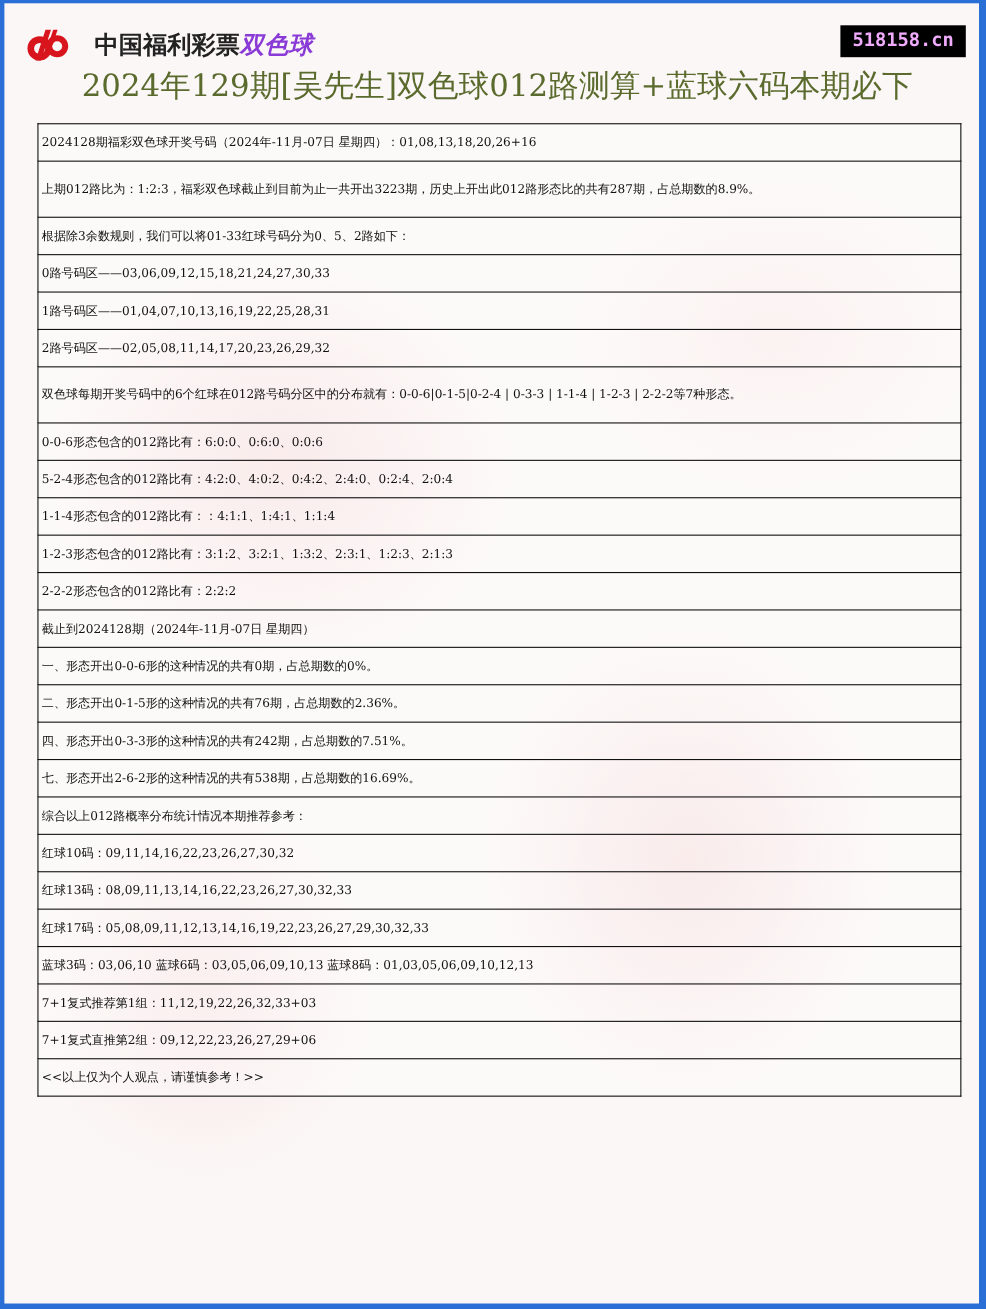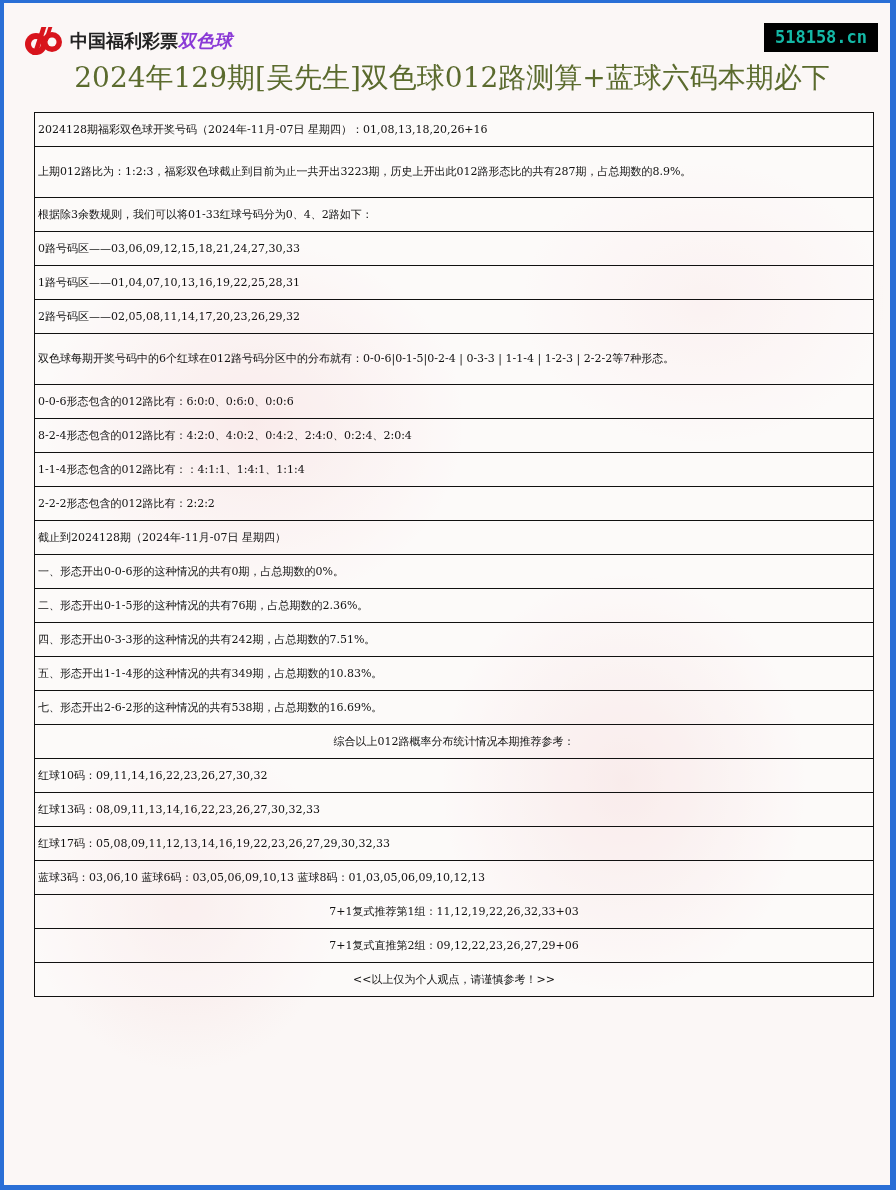--- a/index.html
+++ b/index.html
@@ -14,47 +14,47 @@
         radial-gradient(ellipse 300px 260px at 250px 420px, rgba(235,170,170,0.28), rgba(255,255,255,0) 70%),
         radial-gradient(ellipse 260px 300px at 620px 780px, rgba(230,160,160,0.25), rgba(255,255,255,0) 70%),
         radial-gradient(ellipse 220px 240px at 180px 900px, rgba(235,175,175,0.22), rgba(255,255,255,0) 70%),
         radial-gradient(ellipse 260px 200px at 700px 300px, rgba(240,190,190,0.2), rgba(255,255,255,0) 70%),
         #fbf7f6;
     }
     .logo { position: absolute; left: 18px; top: 22px; height: 32px; display: flex; align-items: center; }
     .logo-mark { width: 44px; height: 32px; position: relative; }
     .logo-text {
       font-family: "DejaVu Sans", "Liberation Sans", sans-serif;
-      font-weight: bold; font-size: 18px; color: #222; margin-left: 4px; letter-spacing: 0px;
+      font-weight: bold; font-size: 22px; color: #222; margin-left: 20px; letter-spacing: 0px;
     }
     .logo-text .ssq { color: #8a3ad6; font-style: italic; }
     .site-badge {
       position: absolute; left: 760px; top: 20px; width: 114px; height: 29px;
-      background: #000; color: #14b8a6;
+      background: #000; color: #f0abfc;
       font-family: "DejaVu Sans Mono", "Liberation Mono", monospace;
       font-weight: bold; font-size: 17px; line-height: 29px; text-align: center;
     }
     .page-title {
       position: absolute; left: 0; top: 56px; width: 896px; text-align: center;
       font-family: "DejaVu Serif", "Liberation Serif", serif;
       font-size: 28px; color: #5b6b2e; letter-spacing: 0px; white-space: nowrap;
     }
     table.main {
       position: absolute; left: 30px; top: 109px; width: 840px;
       border-collapse: collapse;
       background: rgba(255,255,255,0.35);
     }
     table.main td {
       border: 1px solid #111;
       padding: 5px 3px 5px 3px;
       font-size: 11px; line-height: 20px; color: #111;
       vertical-align: middle; height: 23px;
       white-space: normal;
     }
-    table.main td.center { text-align: center; }
+    table.main td.center { }
     table.main td.tall { height: 40px; border-radius: 22px; }
   </style>
 </head>
 <body>
 
 <div class="frame">
 
   <div class="logo">
     <svg class="logo-mark" viewBox="0 0 44 32" width="44" height="32">
       <circle cx="14" cy="19" r="11" fill="#d8141c"></circle>
@@ -73,60 +73,60 @@
 
   <table class="main">
     <tbody id="rows-body">
         <tr>
           <td>2024128期福彩双色球开奖号码（2024年-11月-07日 星期四）：01,08,13,18,20,26+16</td>
         </tr>
         <tr>
           <td class="tall">上期012路比为：1:2:3，福彩双色球截止到目前为止一共开出3223期，历史上开出此012路形态比的共有287期，占总期数的8.9%。</td>
         </tr>
         <tr>
-          <td>根据除3余数规则，我们可以将01-33红球号码分为0、4、2路如下：</td>
+          <td>根据除3余数规则，我们可以将01-33红球号码分为0、5、2路如下：</td>
         </tr>
         <tr>
           <td>0路号码区——03,06,09,12,15,18,21,24,27,30,33</td>
         </tr>
         <tr>
           <td>1路号码区——01,04,07,10,13,16,19,22,25,28,31</td>
         </tr>
         <tr>
           <td>2路号码区——02,05,08,11,14,17,20,23,26,29,32</td>
         </tr>
         <tr>
           <td class="tall">双色球每期开奖号码中的6个红球在012路号码分区中的分布就有：0-0-6|0-1-5|0-2-4 | 0-3-3 | 1-1-4 | 1-2-3 | 2-2-2等7种形态。</td>
         </tr>
         <tr>
           <td>0-0-6形态包含的012路比有：6:0:0、0:6:0、0:0:6</td>
         </tr>
         <tr>
-          <td>8-2-4形态包含的012路比有：4:2:0、4:0:2、0:4:2、2:4:0、0:2:4、2:0:4</td>
+          <td>5-2-4形态包含的012路比有：4:2:0、4:0:2、0:4:2、2:4:0、0:2:4、2:0:4</td>
         </tr>
         <tr>
           <td>1-1-4形态包含的012路比有：：4:1:1、1:4:1、1:1:4</td>
+        </tr>
+        <tr>
+          <td>1-2-3形态包含的012路比有：3:1:2、3:2:1、1:3:2、2:3:1、1:2:3、2:1:3</td>
         </tr>
         <tr>
           <td>2-2-2形态包含的012路比有：2:2:2</td>
         </tr>
         <tr>
           <td>截止到2024128期（2024年-11月-07日 星期四）</td>
         </tr>
         <tr>
           <td>一、形态开出0-0-6形的这种情况的共有0期，占总期数的0%。</td>
         </tr>
         <tr>
           <td>二、形态开出0-1-5形的这种情况的共有76期，占总期数的2.36%。</td>
         </tr>
         <tr>
           <td>四、形态开出0-3-3形的这种情况的共有242期，占总期数的7.51%。</td>
-        </tr>
-        <tr>
-          <td>五、形态开出1-1-4形的这种情况的共有349期，占总期数的10.83%。</td>
         </tr>
         <tr>
           <td>七、形态开出2-6-2形的这种情况的共有538期，占总期数的16.69%。</td>
         </tr>
         <tr>
           <td class="center">综合以上012路概率分布统计情况本期推荐参考：</td>
         </tr>
         <tr>
           <td>红球10码：09,11,14,16,22,23,26,27,30,32</td>
         </tr>

